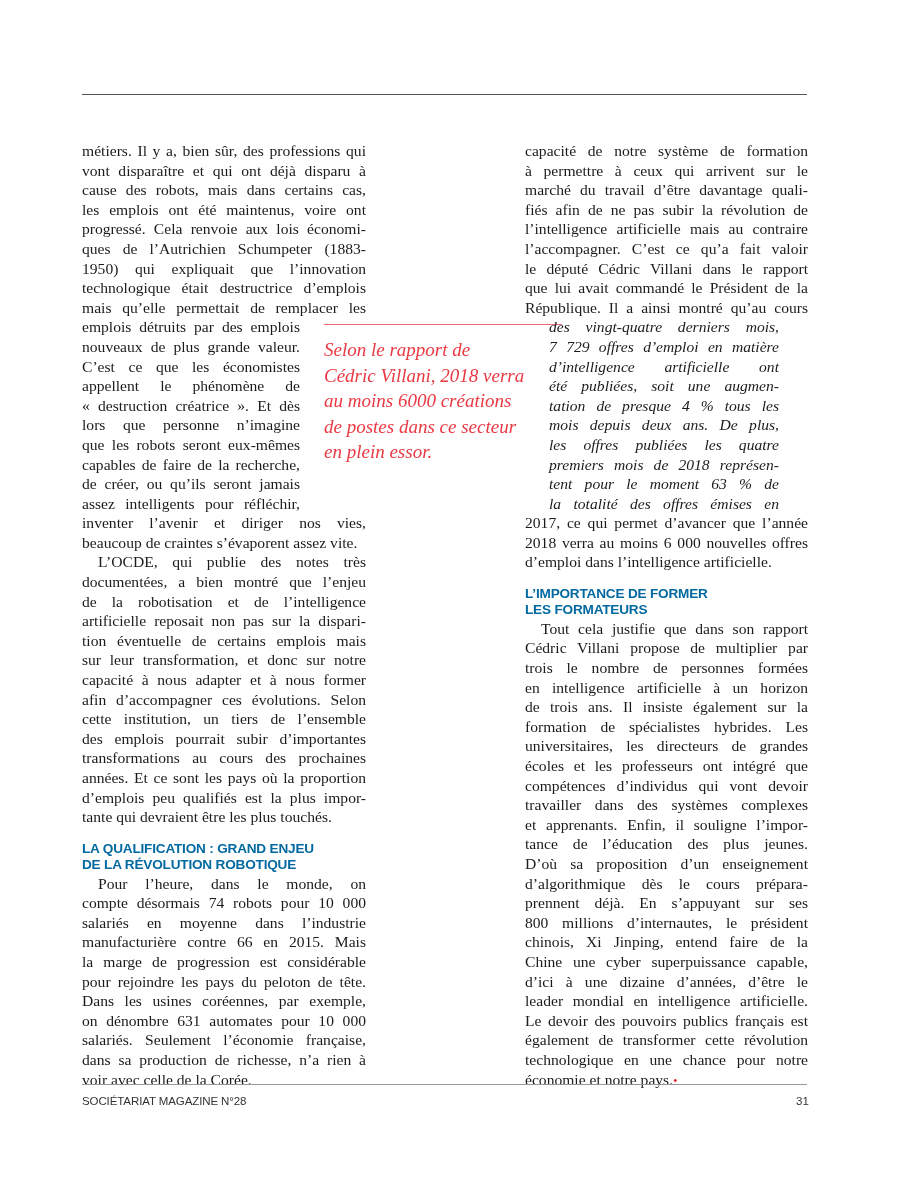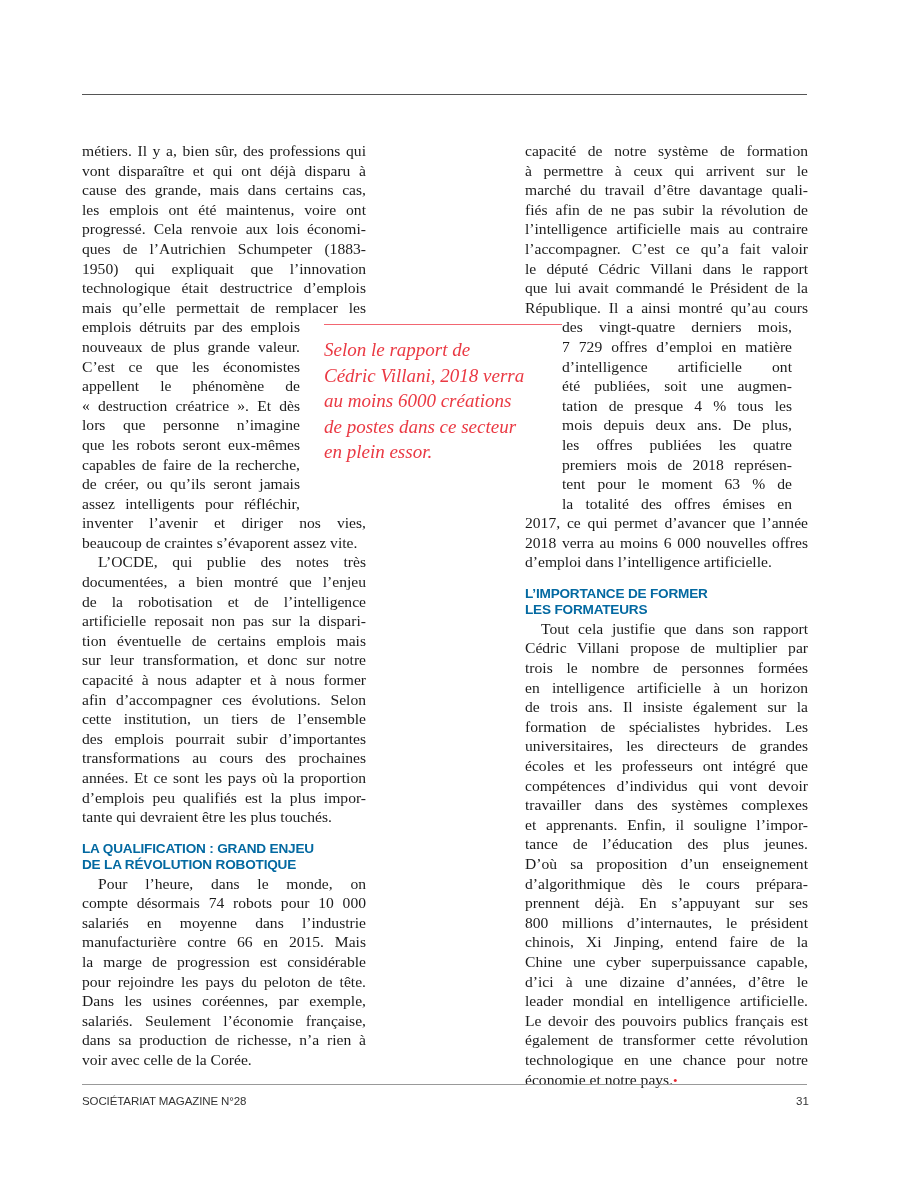--- a/index.html
+++ b/index.html
@@ -5,40 +5,40 @@
   html, body { margin: 0; padding: 0; background: #ffffff; }
   body { width: 910px; height: 1200px; position: relative; overflow: hidden; }
   .rule-top { position: absolute; left: 82px; top: 94px; width: 725px; height: 0; border-top: 1.5px solid #555; }
   .rule-bottom { position: absolute; left: 82px; top: 1084px; width: 725px; height: 0; border-top: 1.5px solid #999; }
   .col { position: absolute; font-family: "Liberation Serif", "DejaVu Serif", serif; font-size: 15.6px; line-height: 19.6px; color: #1b1b1b; text-align: justify; }
   .col-left { left: 82px; top: 141px; width: 284px; }
   .col-right { left: 525px; top: 141px; width: 283px; }
   .line { display: block; white-space: nowrap; text-align: justify; text-align-last: justify; height: 19.6px; }
   .line.last { text-align-last: left; }
   .short { width: 218px; }
-  .shifted { margin-left: 37px; width: 230px; }
+  .shifted { margin-left: 24px; width: 230px; font-style: italic; }
   .gap { height: 14px; }
   .heading { font-family: "Liberation Sans", "DejaVu Sans", sans-serif; font-weight: bold; color: #0369a1; font-size: 13.6px; line-height: 16.4px; text-transform: uppercase; white-space: nowrap; letter-spacing: -0.2px; }
   .pullquote { position: absolute; left: 324px; top: 324px; width: 238px; text-align: left; }
   .pq-rule { height: 0; border-top: 1.5px solid #f26671; margin: 0 auto 12px auto; width: 238px; }
   .pq-text { font-family: "Liberation Serif", "DejaVu Serif", serif; font-style: italic; color: #ea3943; font-size: 19px; line-height: 25.6px; }
   .footer-left { position: absolute; left: 82px; top: 1095px; font-family: "Liberation Sans", "DejaVu Sans", sans-serif; font-size: 11.5px; color: #333; letter-spacing: -0.1px; }
   .footer-right { position: absolute; left: 796px; top: 1095px; font-family: "Liberation Sans", "DejaVu Sans", sans-serif; font-size: 11.5px; color: #333; }
   .end-mark { color: #e8262f; font-size: 13px; }
 </style>
 </head>
 <body>
 
 <div class="rule-top"></div>
 
 <div class="col col-left">
   <div>
     <span class="line">métiers. Il y a, bien sûr, des professions qui</span>
     <span class="line">vont disparaître et qui ont déjà disparu à</span>
-    <span class="line">cause des grande, mais dans certains cas,</span>
+    <span class="line">cause des robots, mais dans certains cas,</span>
     <span class="line">les emplois ont été maintenus, voire ont</span>
     <span class="line">progressé. Cela renvoie aux lois économi-</span>
     <span class="line">ques de l’Autrichien Schumpeter (1883-</span>
     <span class="line">1950) qui expliquait que l’innovation</span>
     <span class="line">technologique était destructrice d’emplois</span>
     <span class="line">mais qu’elle permettait de remplacer les</span>
     <span class="line short">emplois détruits par des emplois</span>
     <span class="line short">nouveaux de plus grande valeur.</span>
     <span class="line short">C’est ce que les économistes</span>
     <span class="line short">appellent le phénomène de</span>
@@ -73,20 +73,21 @@
     <div class="heading">DE LA RÉVOLUTION ROBOTIQUE</div>
   </div>
   <div>
     <span class="line" style="padding-left:16px">Pour l’heure, dans le monde, on</span>
     <span class="line">compte désormais 74 robots pour 10 000</span>
     <span class="line">salariés en moyenne dans l’industrie</span>
     <span class="line">manufacturière contre 66 en 2015. Mais</span>
     <span class="line">la marge de progression est considérable</span>
     <span class="line">pour rejoindre les pays du peloton de tête.</span>
     <span class="line">Dans les usines coréennes, par exemple,</span>
+    <span class="line">on dénombre 631 automates pour 10 000</span>
     <span class="line">salariés. Seulement l’économie française,</span>
     <span class="line">dans sa production de richesse, n’a rien à</span>
     <span class="line last">voir avec celle de la Corée.</span>
   </div>
 </div>
 
 <div class="pullquote">
   <div class="pq-rule"></div>
   <div class="pq-text">
     <div>Selon le rapport de</div>

